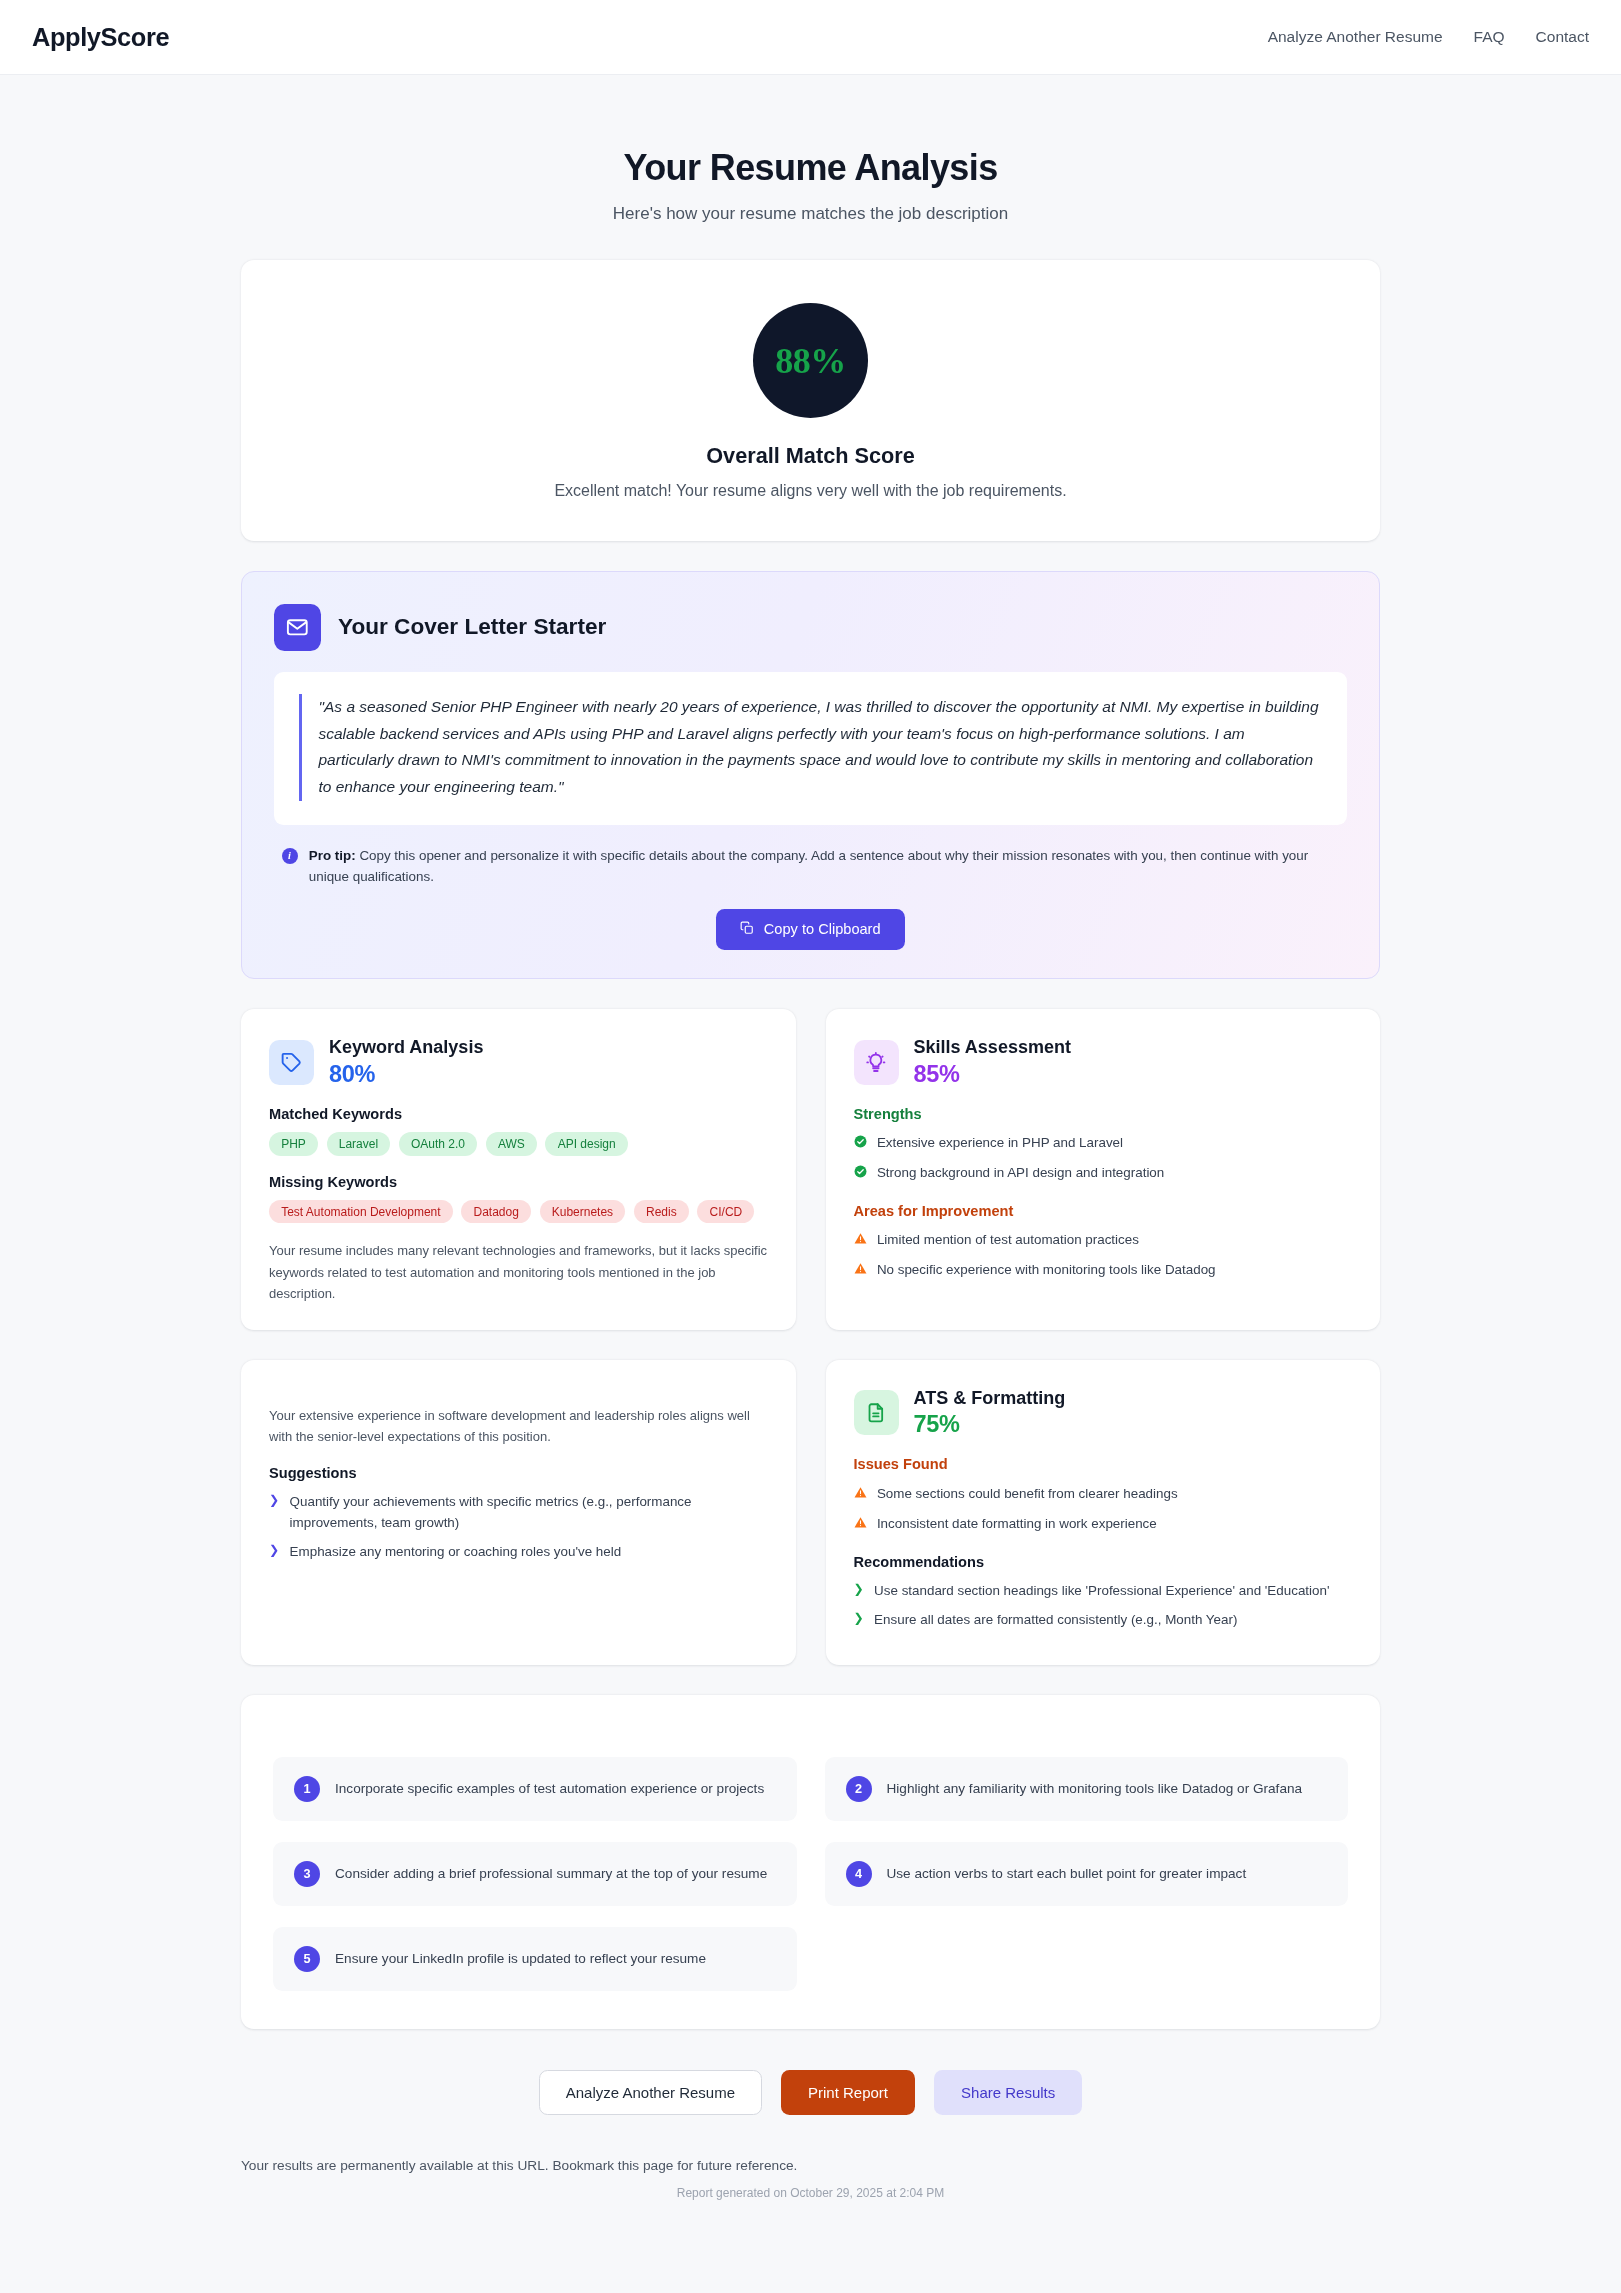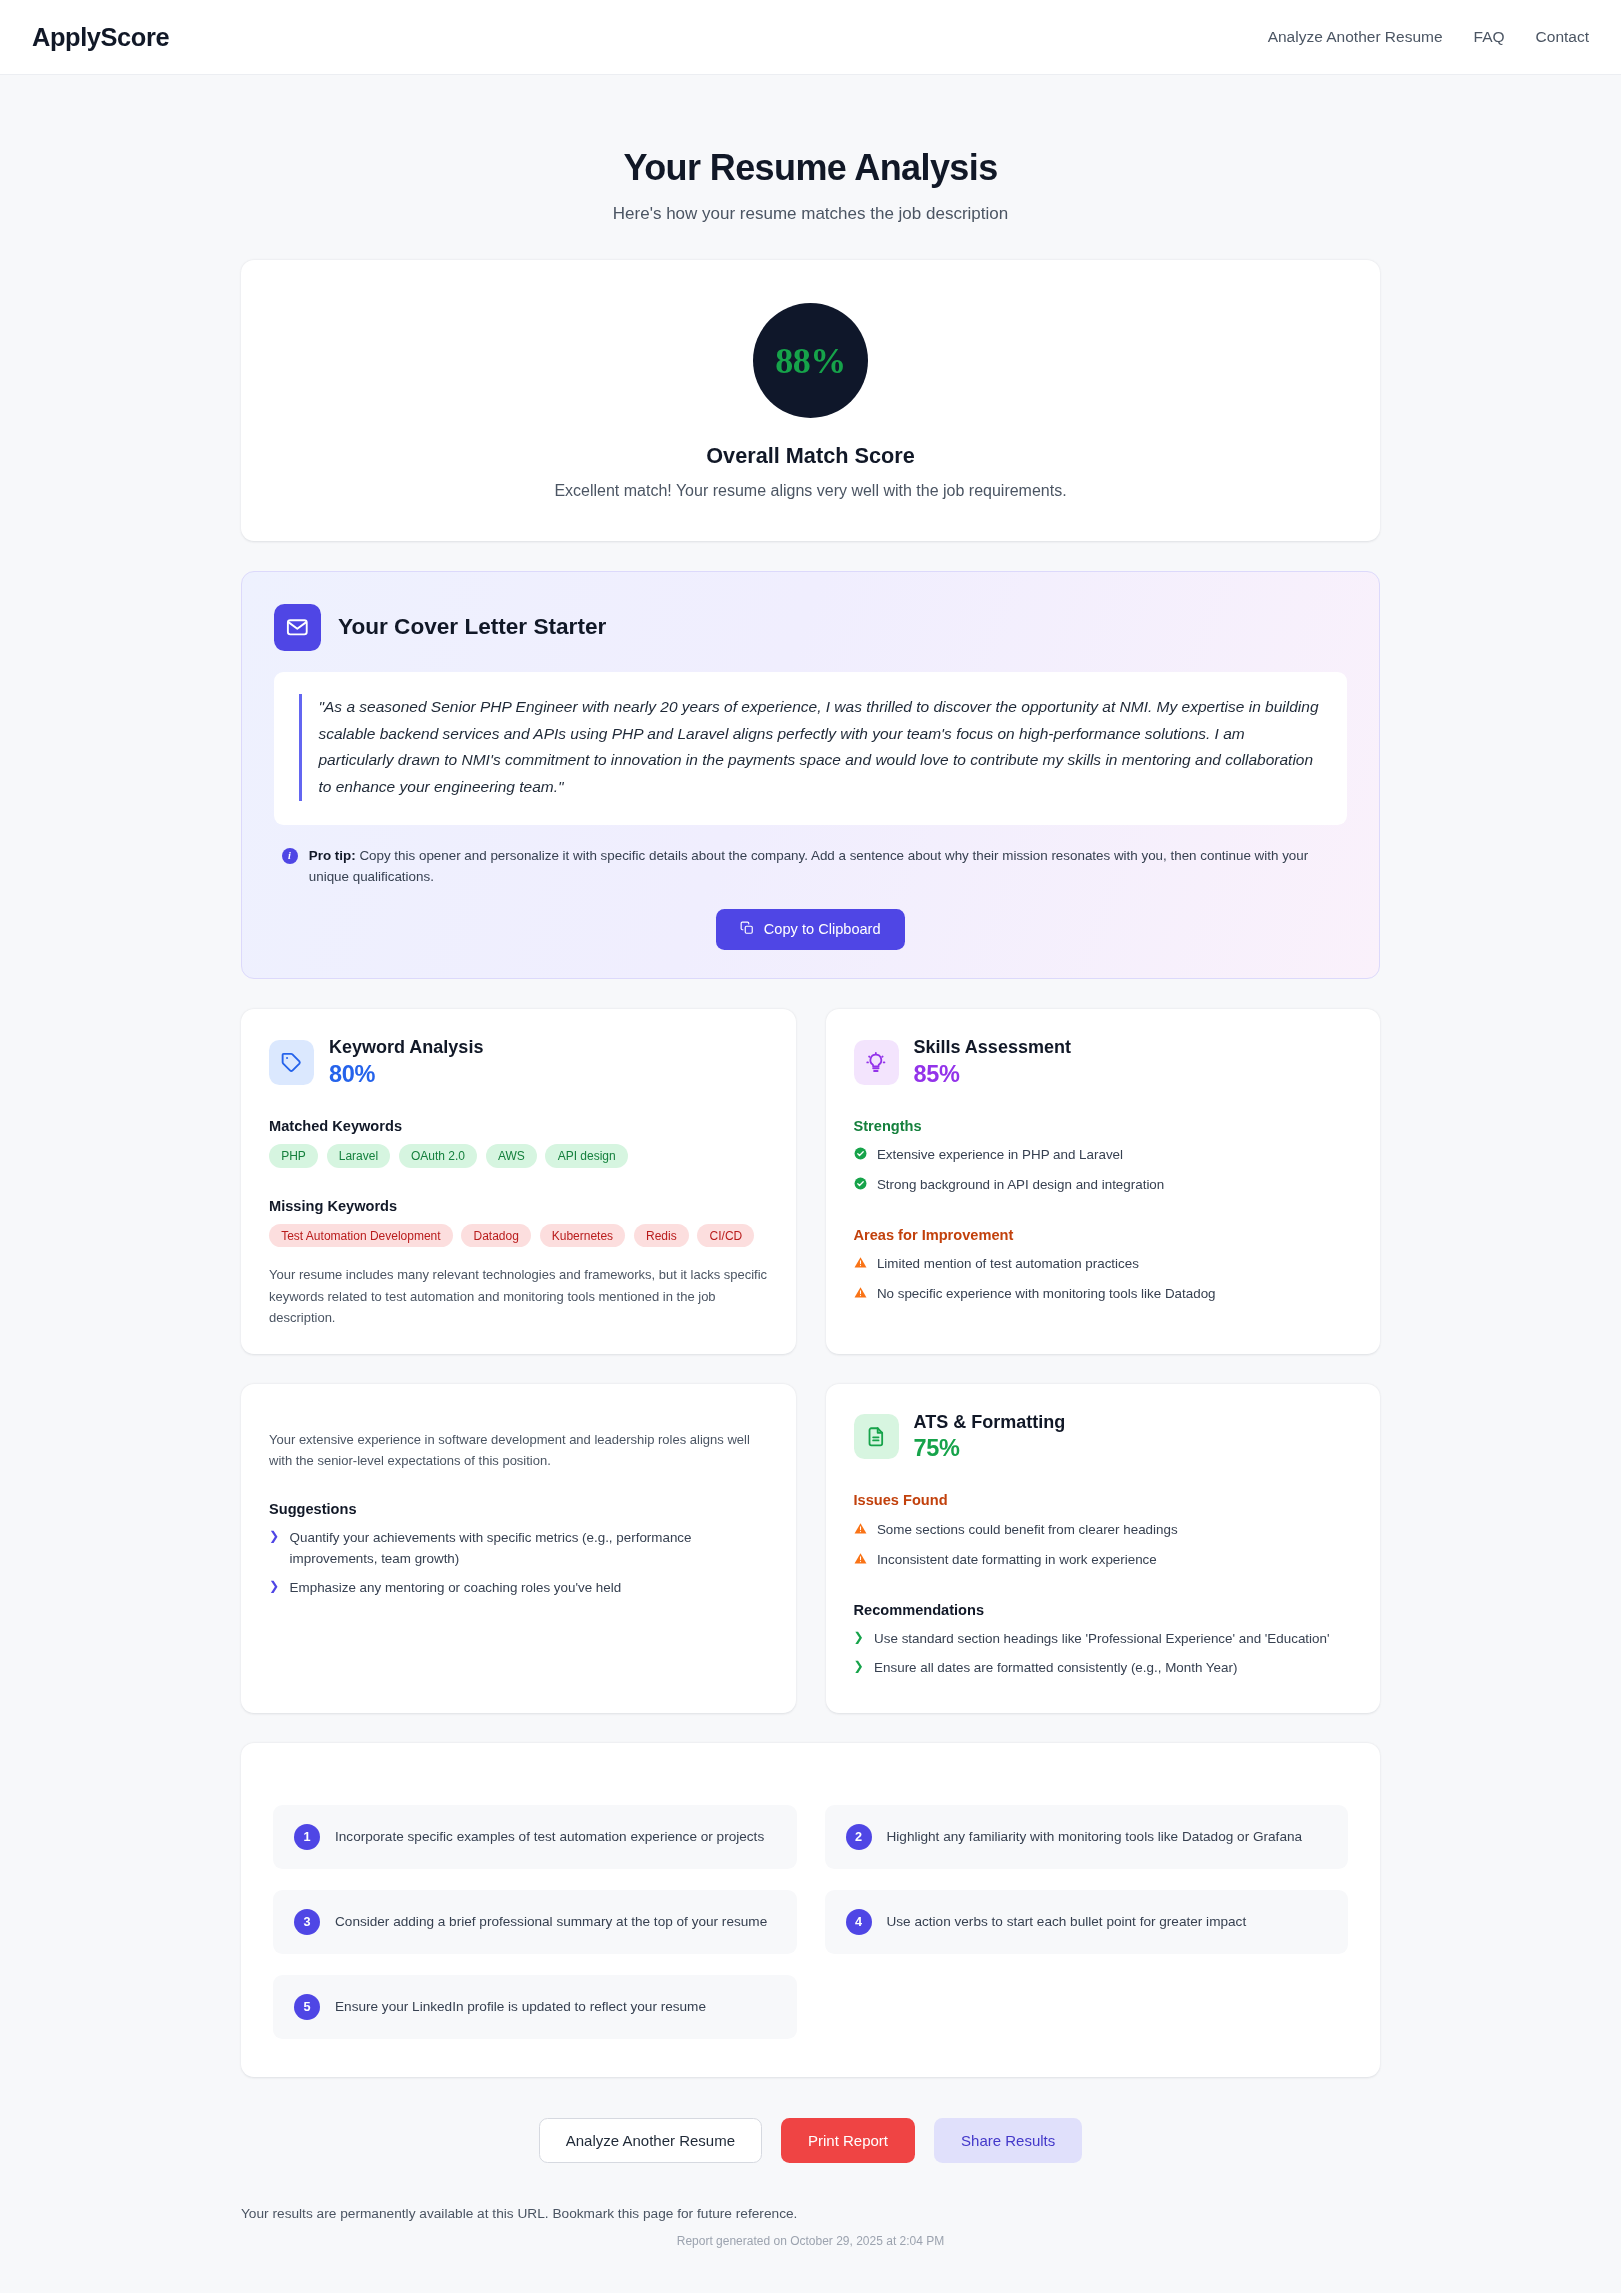--- a/index.html
+++ b/index.html
@@ -177,21 +177,21 @@
     display: flex; align-items: center; justify-content: center;
     flex: 0 0 auto;
   }
   .acard-title { font-size: 18px; font-weight: bold; color: #111827; }
   .acard-score { font-size: 23.5px; font-weight: bold; margin-top: 2.8px; letter-spacing: -0.3px; }
 
   .sec-label {
     font-size: 14.6px;
     font-weight: bold;
     color: #111827;
-    margin-top: 30px;
+    margin-top: 18px;
   }
   .sec-label.green { color: #15803d; }
   .sec-label.orange { color: #c2410c; }
 
   .chips { display: flex; flex-wrap: wrap; gap: 8.5px; margin-top: 10.4px; }
   .chip {
     font-size: 12px;
     padding: 4.7px 12.2px;
     border-radius: 941px;
   }
@@ -266,21 +266,21 @@
   }
   .btn {
     font-size: 15px;
     padding: 13px 26px;
     border-radius: 8.5px;
     cursor: pointer;
     font-family: inherit;
     border: 0.9px solid transparent;
   }
   .btn-outline { background: #fff; border-color: #d6d9e0; color: #1f2937; }
-  .btn-primary { background: #ef4444; color: #fff; }
+  .btn-primary { background: #c2410c; color: #fff; }
   .btn-soft { background: #e0e0fb; color: #4338ca; }
 
   .note1 {
     text-align: left;
     font-size: 13.7px;
     color: #4b5563;
     margin-top: 43px;
   }
   .note2 {
     text-align: center;

